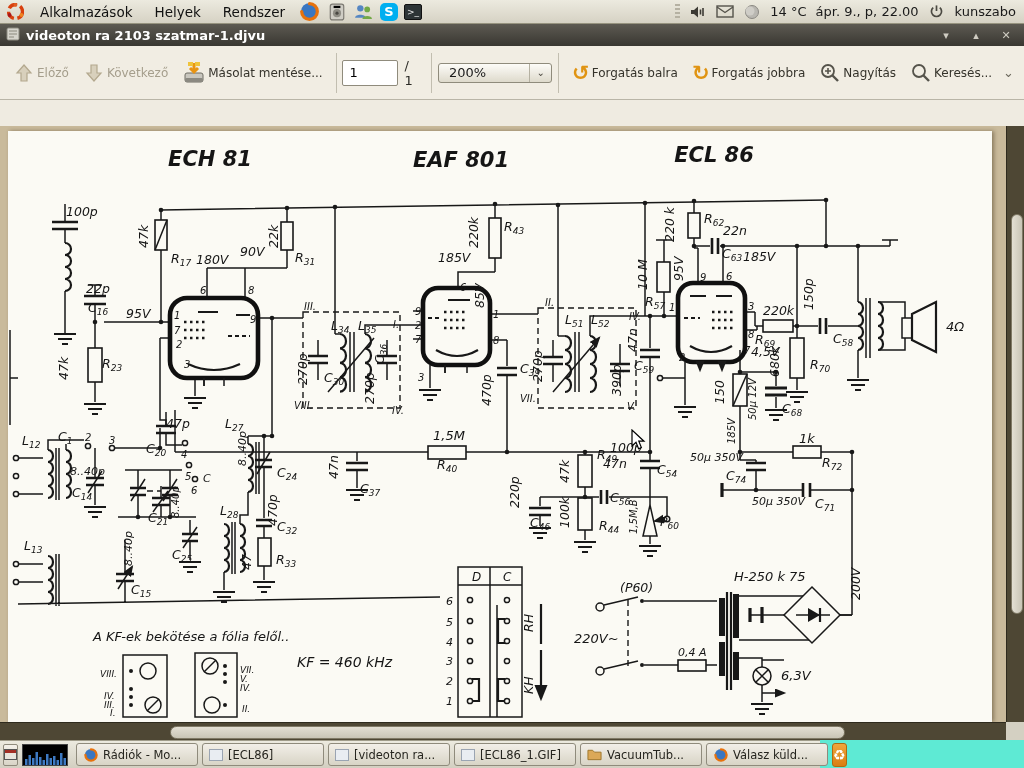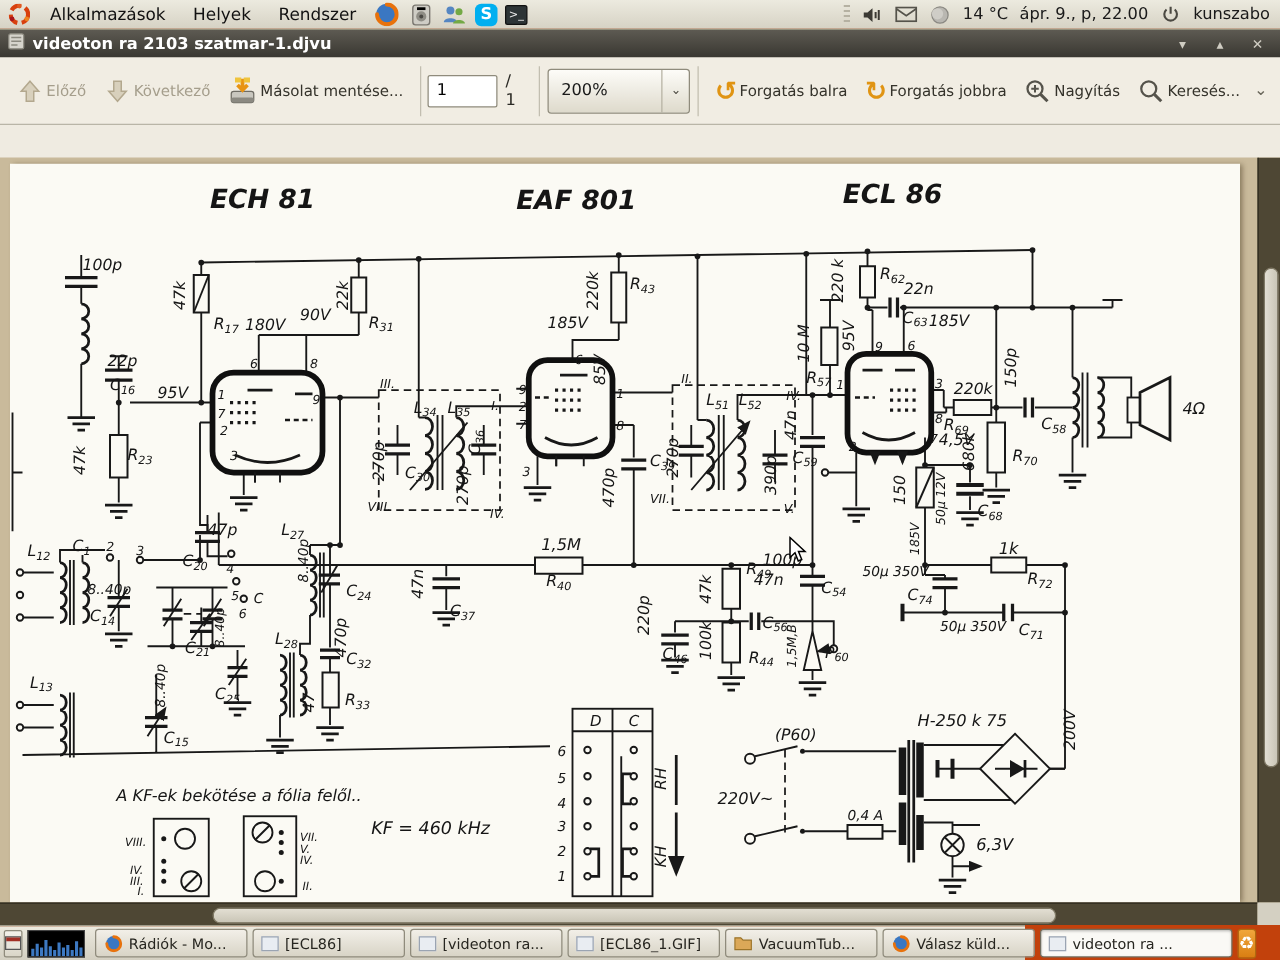--- a/index.html
+++ b/index.html
@@ -1,18 +1,18 @@
 <!DOCTYPE html>
 <html><head>
 <meta charset="utf-8">
 <style>
   *{margin:0;padding:0;box-sizing:border-box;}
   html,body{width:1024px;height:768px;overflow:hidden;}
   body{font-family:"DejaVu Sans","Liberation Sans",sans-serif;font-size:13px;color:#1a1a1a;}
-  #screen{position:relative;width:1024px;height:768px;background:#c2410c;}
+  #screen{position:relative;width:1024px;height:768px;background:#5eead4;}
 
   
   #panel-top{position:absolute;left:0;top:0;width:1024px;height:24px;
     background:linear-gradient(#eceadf,#d6d2c4);border-bottom:1px solid #96937f;
     display:flex;align-items:center;gap:4px;padding:0 4px;}
   .pmenu{padding:2px 9px;font-size:13.5px;color:#111;cursor:default;}
   .launcher{width:21px;height:21px;display:flex;align-items:center;justify-content:center;margin:0 1px;}
   .launcher svg{display:block;}
   #tray{margin-left:auto;display:flex;align-items:center;gap:9px;padding-right:4px;}
   .tray-ico{width:18px;height:18px;display:flex;align-items:center;justify-content:center;}
@@ -40,21 +40,21 @@
     padding:2px 7px;border-radius:3px;height:48px;}
   .tbtn .tlabel{font-size:12px;color:#35332b;white-space:nowrap;}
   .tbtn.disabled .tlabel{color:#a59e8c;}
   .tsep{width:1px;height:40px;background:#c2beb0;margin:0 6px;}
   .ticon{height:24px;display:flex;align-items:center;justify-content:center;}
   .rot-ico{font-size:21px;font-weight:bold;color:#e09413;line-height:22px;}
   .rot-ico.left::before{content:"↺";} .rot-ico.right::before{content:"↻";}
   #page-entry{width:56px;height:26px;background:#fff;border:1px solid #8f8b7c;border-radius:2px;
     font-size:13px;padding:0 6px;font-family:inherit;}
   .page-total{font-size:13px;margin:0 8px 0 6px;color:#2b2a25;}
-  #zoom-combo{width:150px;height:36px;border:1px solid #8f8b7c;border-radius:3px;
+  #zoom-combo{width:150px;height:20px;border:1px solid #8f8b7c;border-radius:3px;
     background:linear-gradient(#fdfcf8,#dedacc);display:flex;align-items:center;}
   #zoom-combo .zval{flex:1;padding-left:10px;font-size:13px;}
   #zoom-combo .zarrow{width:22px;height:100%;border-left:1px solid #b5b1a2;display:flex;align-items:center;justify-content:center;font-size:10px;color:#4a4840;}
   #zoom-combo .zarrow::before{content:"⌄";}
   #toolbar-overflow{margin-left:auto;color:#6b685c;font-size:13px;padding:0 4px;}
   #toolbar-overflow::before{content:"⌄";}
 
   
   #docarea{position:absolute;left:0;top:102px;width:1024px;height:614px;background:#c9ba9b;overflow:hidden;}
   #page{position:absolute;left:8px;top:5px;width:984px;height:591px;background:#fbfaf4;
@@ -676,24 +676,20 @@
         </div>
         <div class="taskbtn">
           <span class="tb-ico">
             <svg width="14" height="14" viewBox="0 0 16 16">
               <circle cx="8" cy="8" r="7" fill="#3a77c2"></circle>
               <path d="M8 1.6A6.4 6.4 0 1 1 1.6 8" stroke="#e8720c" stroke-width="2.6" fill="none" stroke-linecap="round"></path>
             </svg>
           </span>
           <span class="tb-label">Válasz küld...</span>
         </div>
-        <div class="taskbtn active">
-          <span class="tb-ico image"></span>
-          <span class="tb-label">videoton ra ...</span>
-        </div>
       </div>
     <span id="trash"></span>
   </div>
 
   <svg id="cursor" viewBox="0 0 16 22">
     <path d="M2 1 L2 17 L6 13.2 L8.6 19.8 L11.4 18.6 L8.8 12.2 L14 12.2 Z" fill="#fff" stroke="#000" stroke-width="1.2"></path>
   </svg>
 </div>
 
 </body></html>

